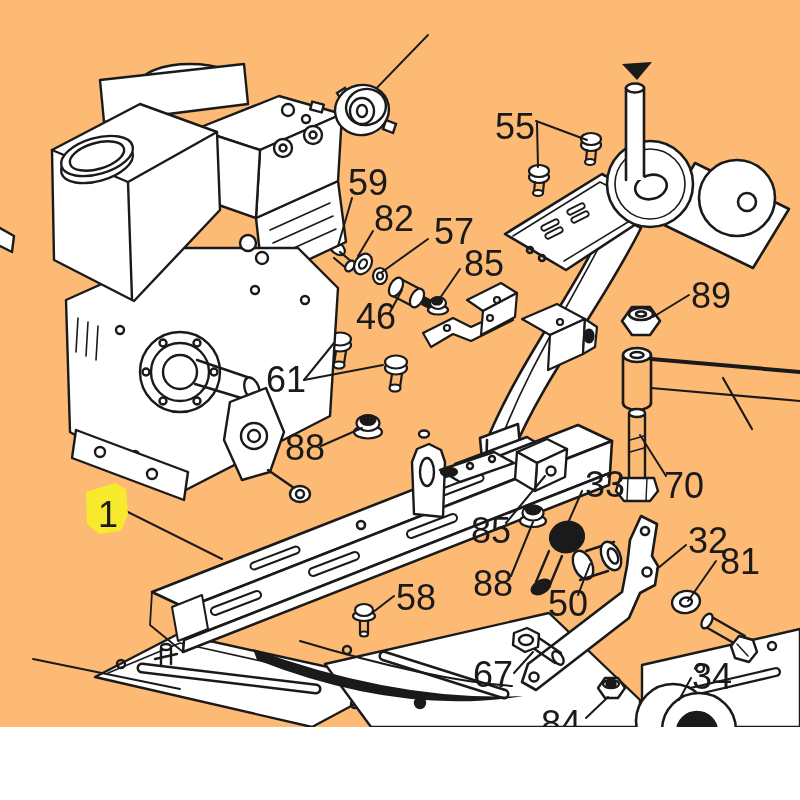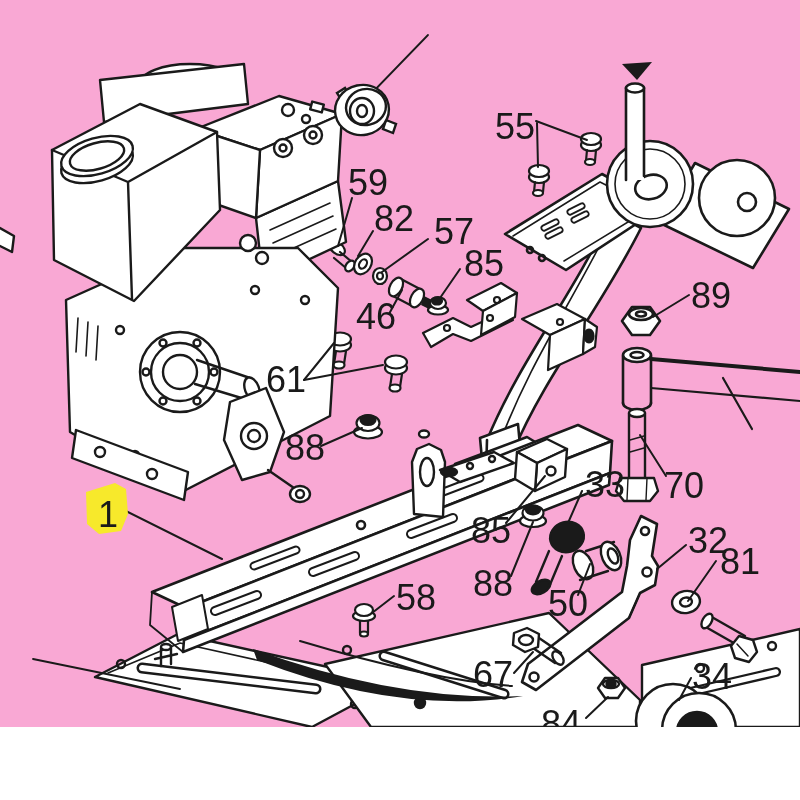--- a/index.html
+++ b/index.html
@@ -1,16 +1,16 @@
 <!DOCTYPE html>
 <html><head>
 <meta charset="utf-8">
 <style>
   html,body{margin:0;padding:0;background:#ffffff;}
-  #canvas{position:relative;width:800px;height:800px;background:#f9a8d4;overflow:hidden;
+  #canvas{position:relative;width:800px;height:800px;background:#fdba74;overflow:hidden;
           font-family:"Liberation Sans", sans-serif;}
   svg{display:block;}
   text.callout{font-family:"Liberation Sans", sans-serif;font-size:36px;fill:#1a1a1a;}
 </style>
 </head>
 <body>
 
 <div id="canvas">
 <svg width="800" height="800" viewBox="0 0 800 800">
 

